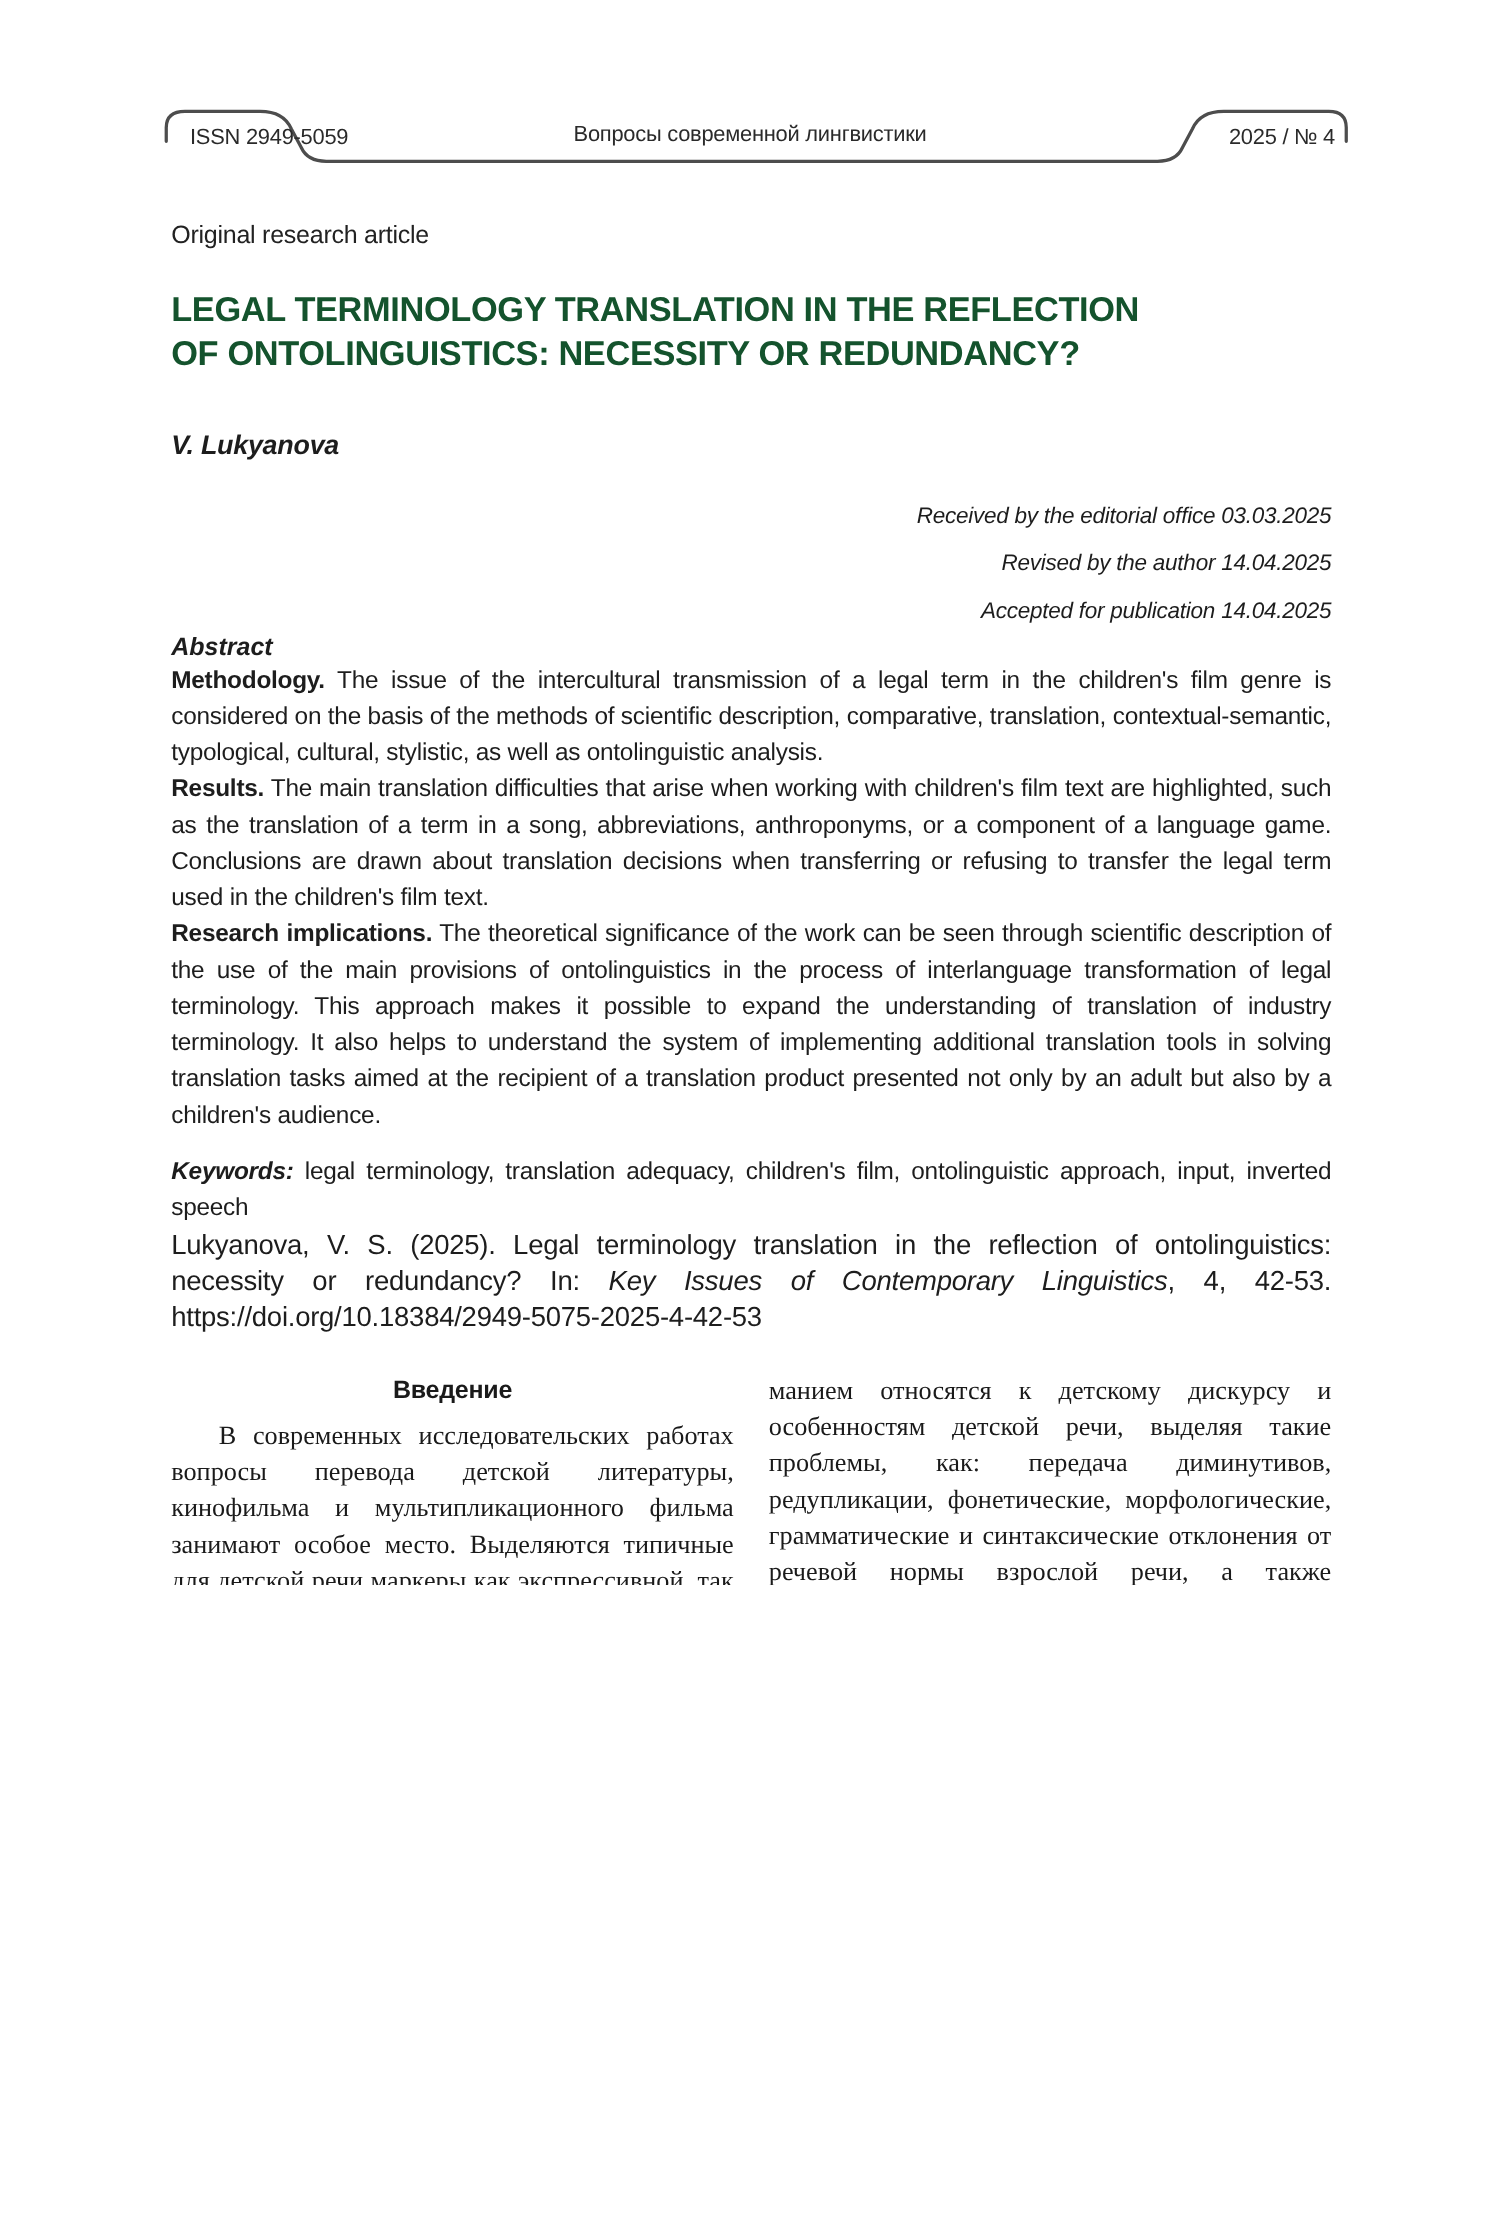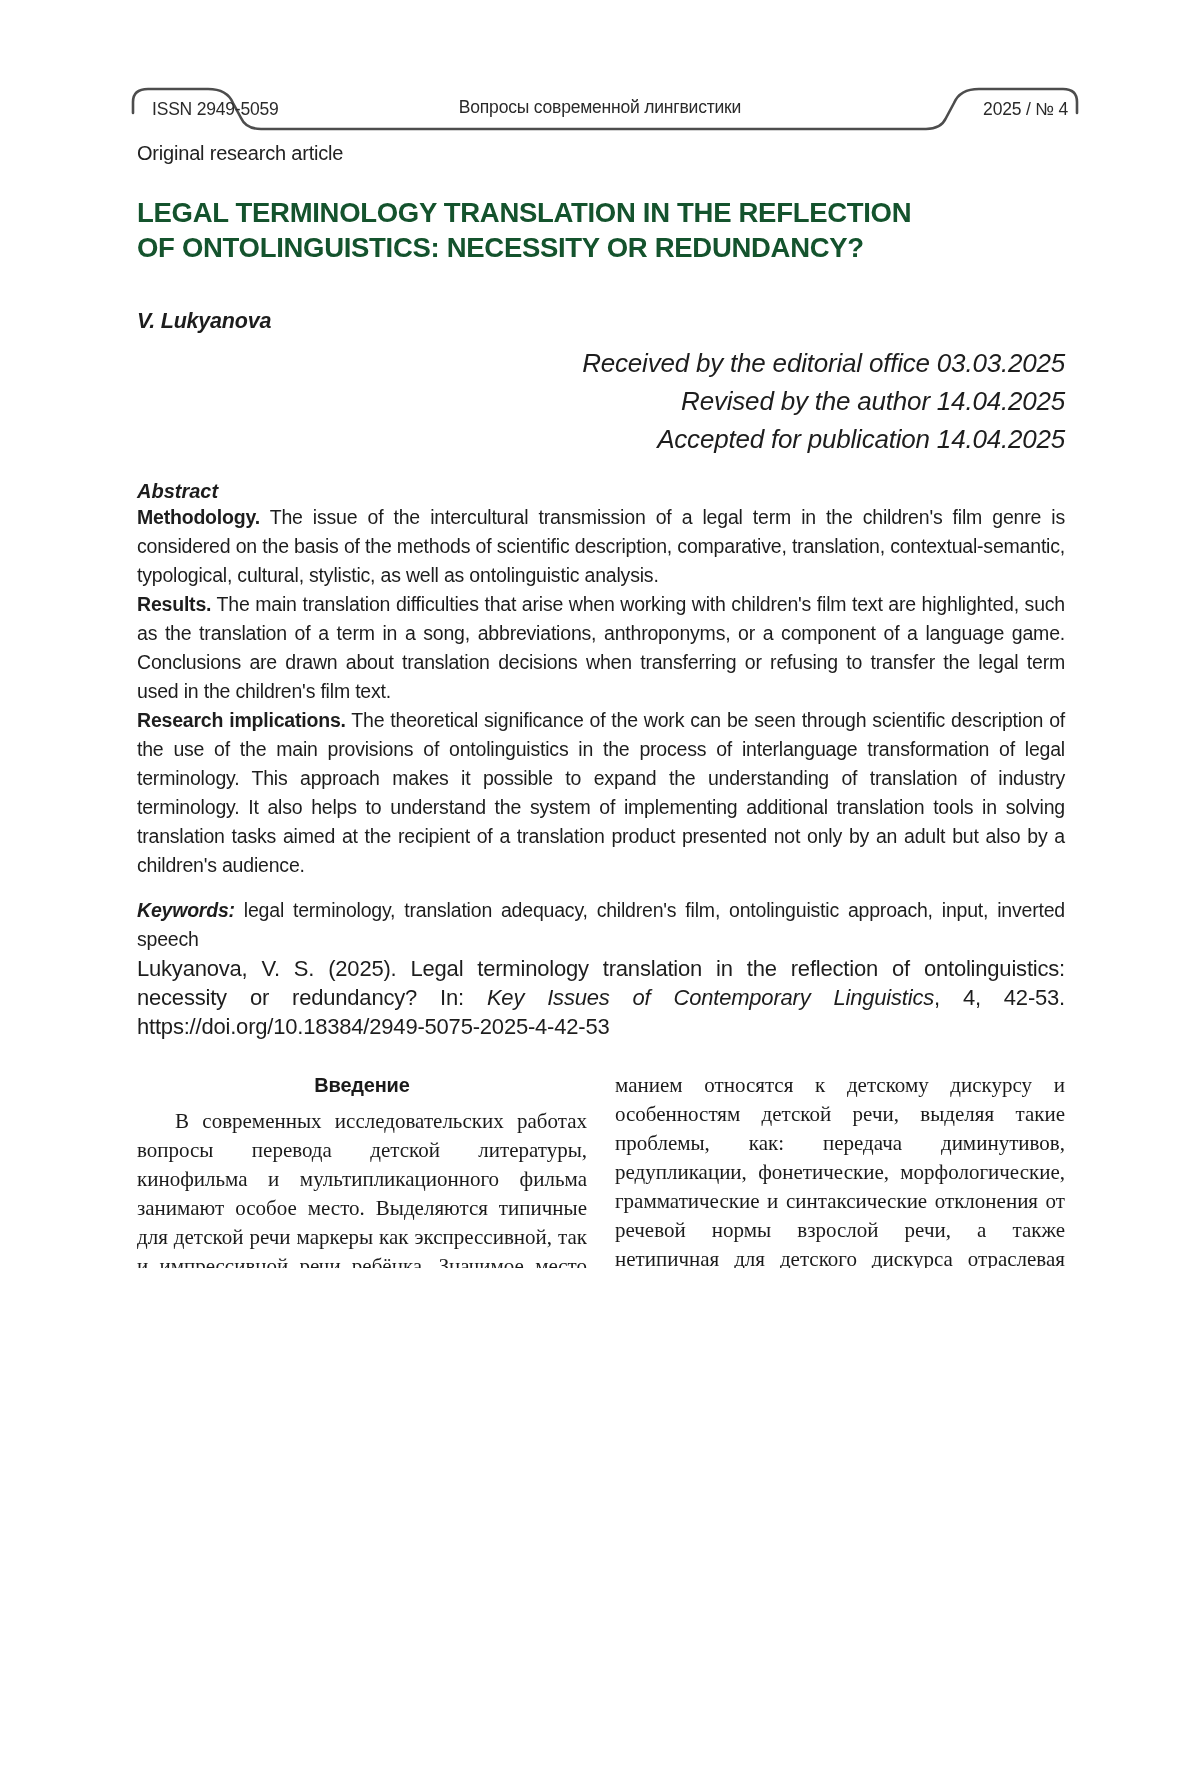--- a/index.html
+++ b/index.html
@@ -6,28 +6,28 @@
   .page{position:relative;width:1200px;height:1268px;background:#ffffff;color:#1d1d1d;overflow:hidden;
         font-family:"Liberation Sans",sans-serif;}
   .rule-svg{position:absolute;left:0;top:0;}
   .rh-text{position:absolute;font-size:17.5px;letter-spacing:-0.2px;color:#2a2a2a;}
   .rh-issn{left:152px;top:99px;}
   .rh-journal{left:0;right:0;top:97px;text-align:center;}
   .rh-issue{right:132px;top:99px;}
 
   .content{position:relative;margin-left:137px;width:928px;padding-top:142px;}
 
-  .article-type{font-size:20px;letter-spacing:-0.2px;color:#222;}
+  .article-type{font-size:20px;letter-spacing:-0.2px;color:#222;margin-top:35px;}
   .title{margin:30px 0 0 0;font-size:27.5px;line-height:35px;font-weight:700;letter-spacing:-0.3px;color:#14532d;}
   .author{margin-top:44px;font-size:21.5px;font-weight:700;font-style:italic;letter-spacing:-0.2px;}
   .affil{margin-top:24px;font-size:19.5px;line-height:29px;font-style:italic;letter-spacing:-0.2px;}
   .email{margin-top:4px;font-size:19.5px;font-style:italic;letter-spacing:-0.2px;}
-  .dates{margin-top:10px;text-align:right;font-style:italic;font-size:26px;line-height:38px;letter-spacing:-0.2px;}
+  .dates{margin-top:24px;text-align:right;font-style:italic;font-size:18px;line-height:38px;letter-spacing:-0.2px;}
 
-  .abs-heading{margin-top:22px;font-size:20px;font-weight:700;font-style:italic;}
+  .abs-heading{font-size:20px;font-weight:700;font-style:italic;}
   .abs p{margin:0;font-size:19.5px;line-height:29px;text-align:justify;letter-spacing:-0.2px;}
   .lead{font-weight:700;}
   .kw{margin-top:16px;font-size:19.5px;line-height:29px;text-align:justify;letter-spacing:-0.2px;}
   .bi{font-weight:700;font-style:italic;}
   .cit-heading{margin-top:16px;font-size:20px;font-weight:700;font-style:italic;}
   .cit{margin:0;font-size:22px;line-height:29px;text-align:justify;letter-spacing:-0.2px;word-break:break-all;word-break:break-word;}
   .it{font-style:italic;}
 
   .columns{margin-top:30px;display:flex;gap:28px;font-family:"Liberation Serif",serif;
            font-size:21px;line-height:29px;text-align:justify;color:#1a1a1a;}

